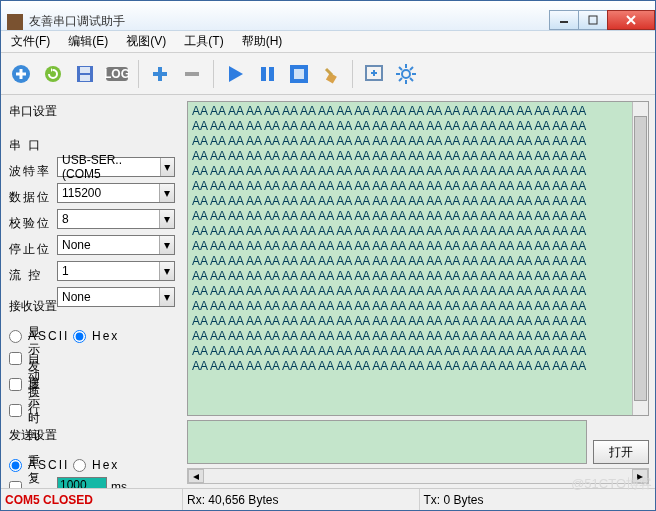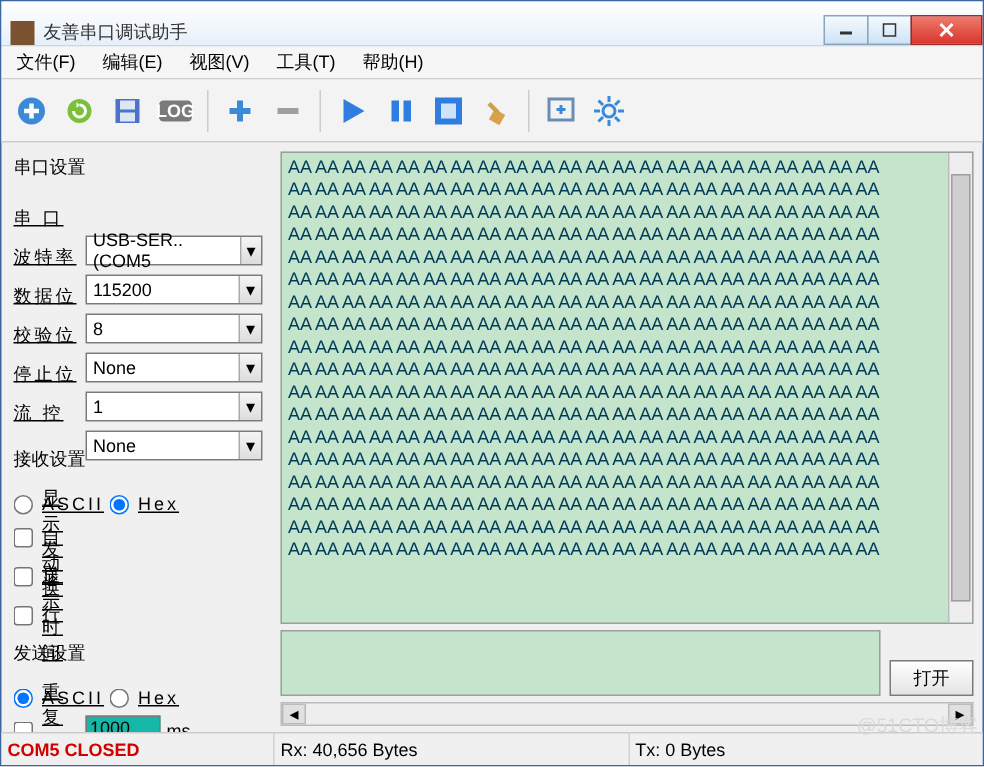--- a/index.html
+++ b/index.html
@@ -15,21 +15,21 @@
 .menubar { height:22px; display:flex; align-items:center; padding:0 4px; gap:6px; border-bottom:1px solid #d0d0d0; background:#f6f6f6; }
 .menubar span { padding:2px 6px; }
 .toolbar { height:42px; display:flex; align-items:center; padding:4px 6px; gap:4px; border-bottom:1px solid #ccc; background:#f3f3f3; }
 .tbtn { width:28px; height:32px; display:flex; align-items:center; justify-content:center; border-radius:3px; }
 .sep { width:1px; height:28px; background:#ccc; margin:0 3px; }
 .body { flex:1; display:flex; overflow:hidden; }
 .sidebar { width:182px; padding:6px 8px 4px 8px; display:flex; flex-direction:column; gap:4px; }
 .group-title { font-weight:400; margin-top:2px; }
 .hr { height:1px; background:#c8c8c8; margin:2px 0 4px 0; }
 .row { display:flex; align-items:center; gap:4px; height:22px; }
-.row label { width:44px; letter-spacing:2px;text-decoration:underline; }
+.row label { width:44px; letter-spacing:2px; }
 .combo { flex:1; height:20px; border:1px solid #7a7a7a; background:#fff; display:flex; align-items:center; padding:0 4px; justify-content:space-between; font-family: monospace; font-size:11px;margin-top:44px; }
 .combo .arrow { width:15px; height:18px; background:linear-gradient(#f5f5f5,#ddd); border-left:1px solid #aaa; margin-right:-4px; display:flex; align-items:center; justify-content:center; }
 .radio,.check { display:flex; align-items:center; gap:4px; }
 .main { flex:1; display:flex; flex-direction:column; padding:6px 6px 4px 4px; gap:4px; }
 .rx { flex:1; border:1px solid #9e9e9e; background:#c4e5cb; font-family:monospace; font-size:11px; line-height:14px; color:#003c5a; padding:2px 4px; overflow:hidden; white-space:pre-wrap; position:relative; }
 .rx .vscroll { position:absolute; right:0; top:0; bottom:0; width:16px; background:#eee; border-left:1px solid #bbb; }
 .rx .vscroll .thumb { position:absolute; left:1px; right:1px; top:14px; bottom:14px; background:#cfcfcf; border:1px solid #9e9e9e; }
 .sendrow { display:flex; gap:6px; align-items:center; }
 .txbox { flex:1; height:44px; border:1px solid #9e9e9e; background:#c4e5cb; }
 .openbtn { width:56px; height:24px; align-self:flex-end; border:1px solid #7a7a7a; background:linear-gradient(#fefefe,#e4e4e4); text-align:center; line-height:22px; }

